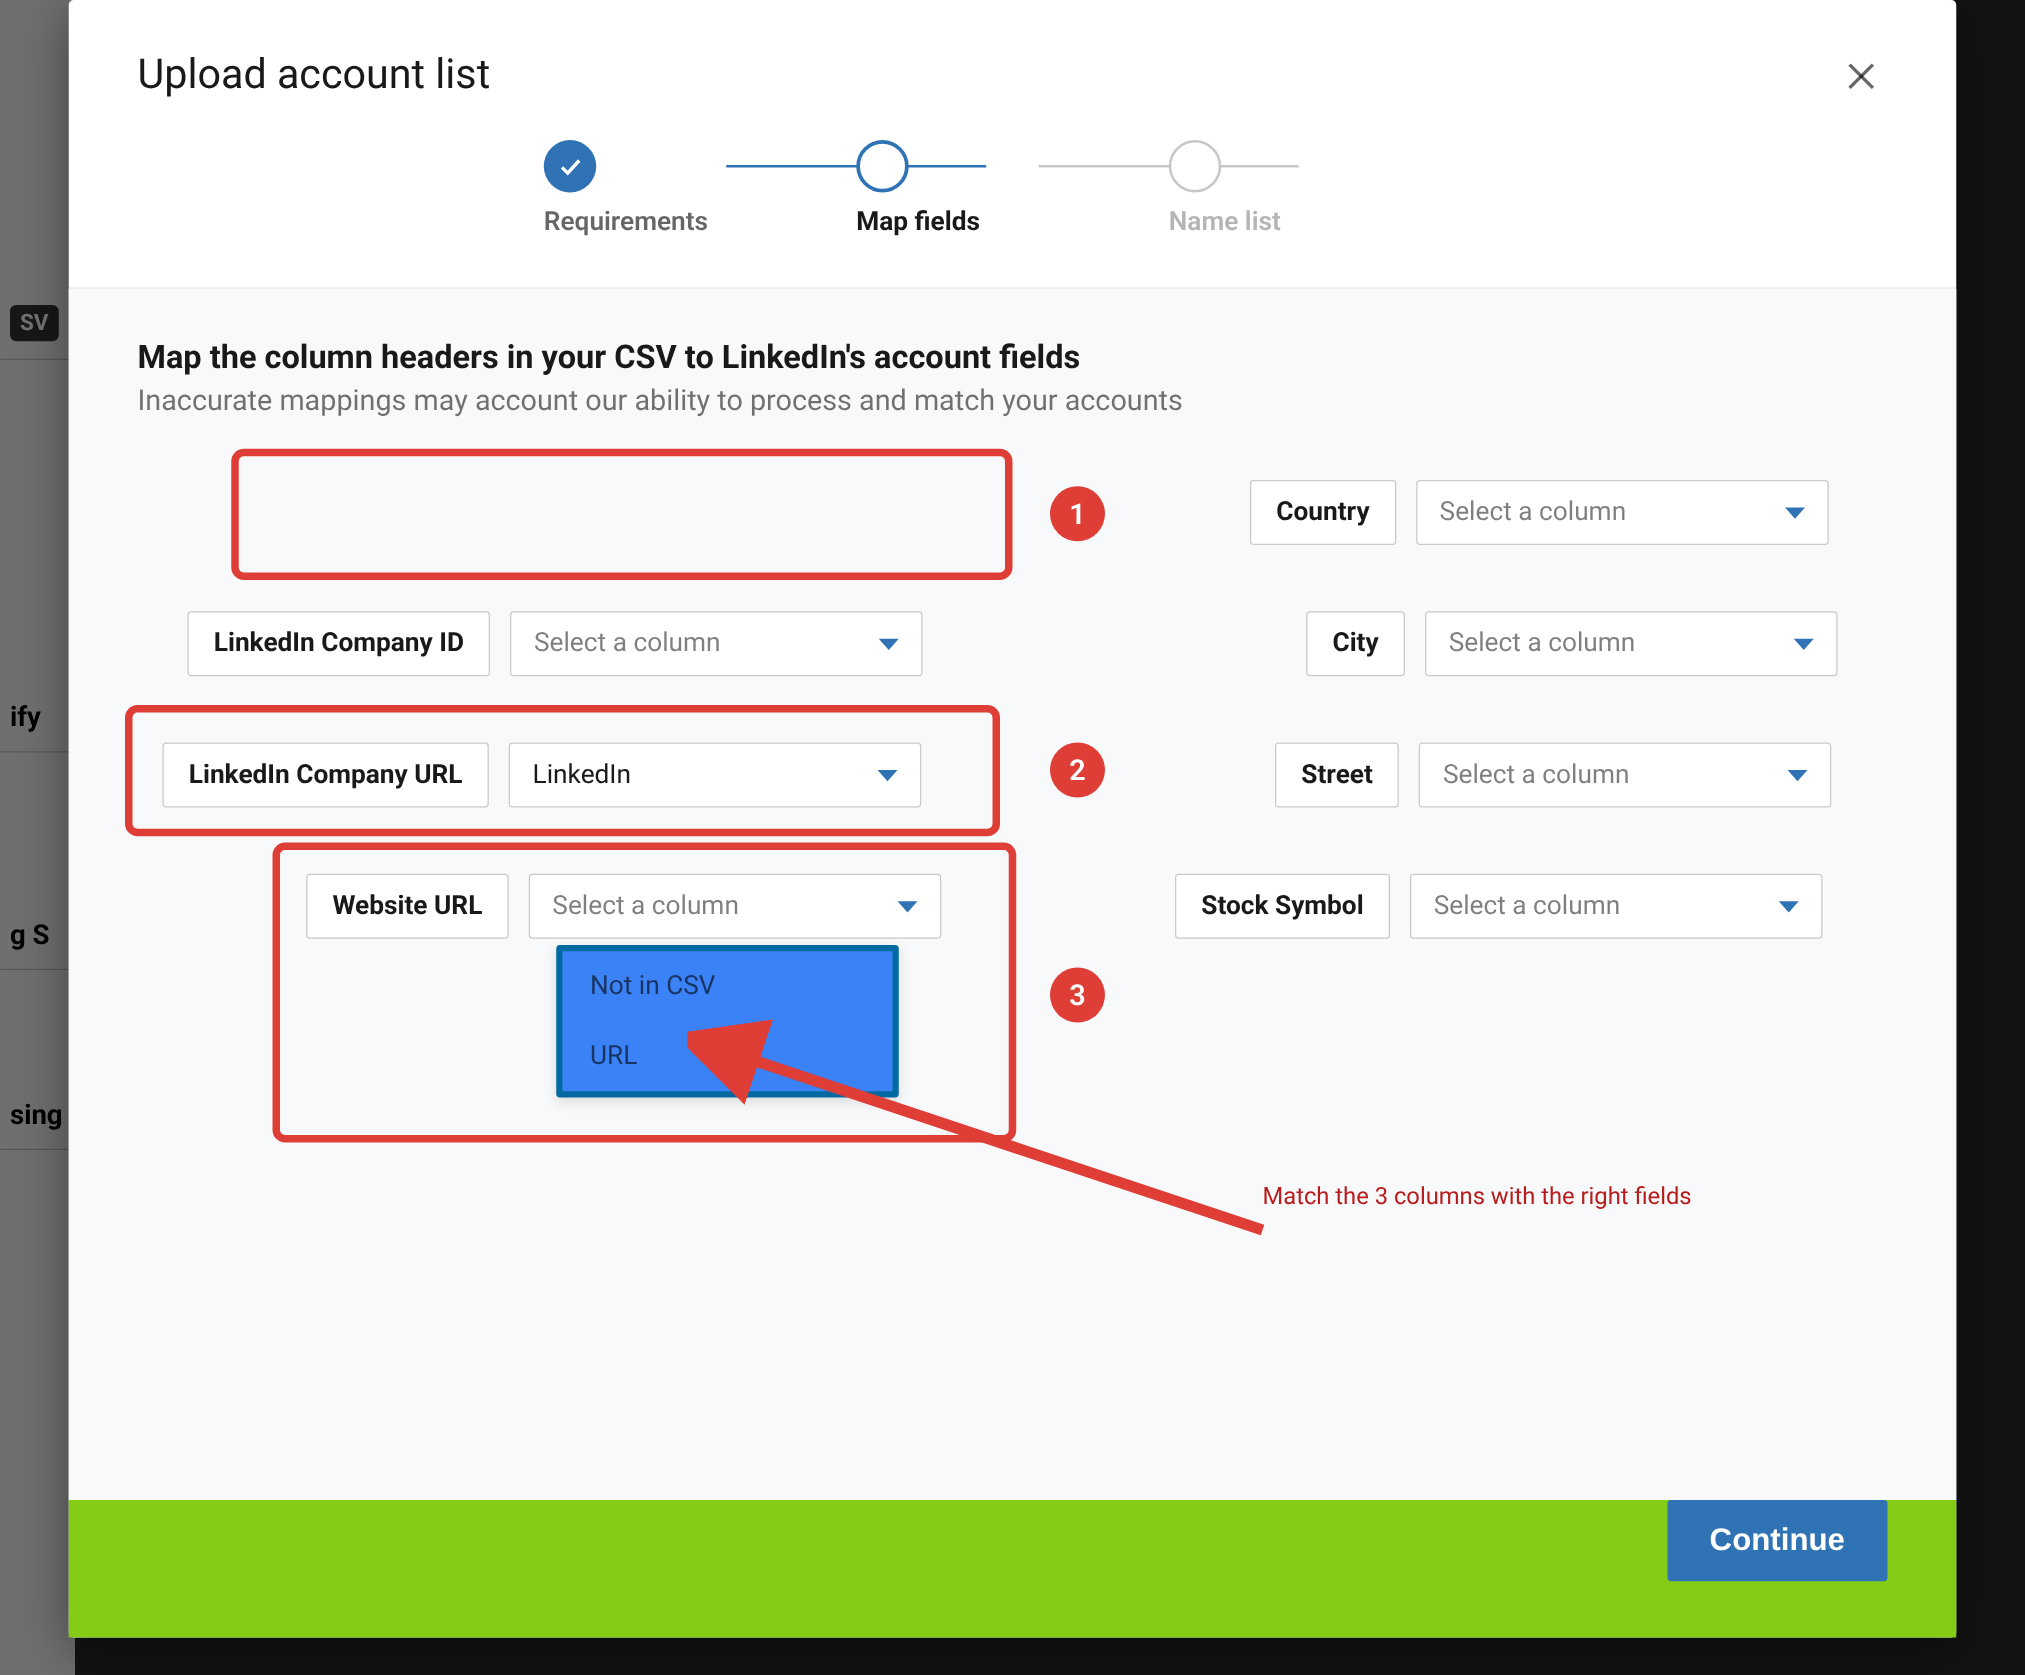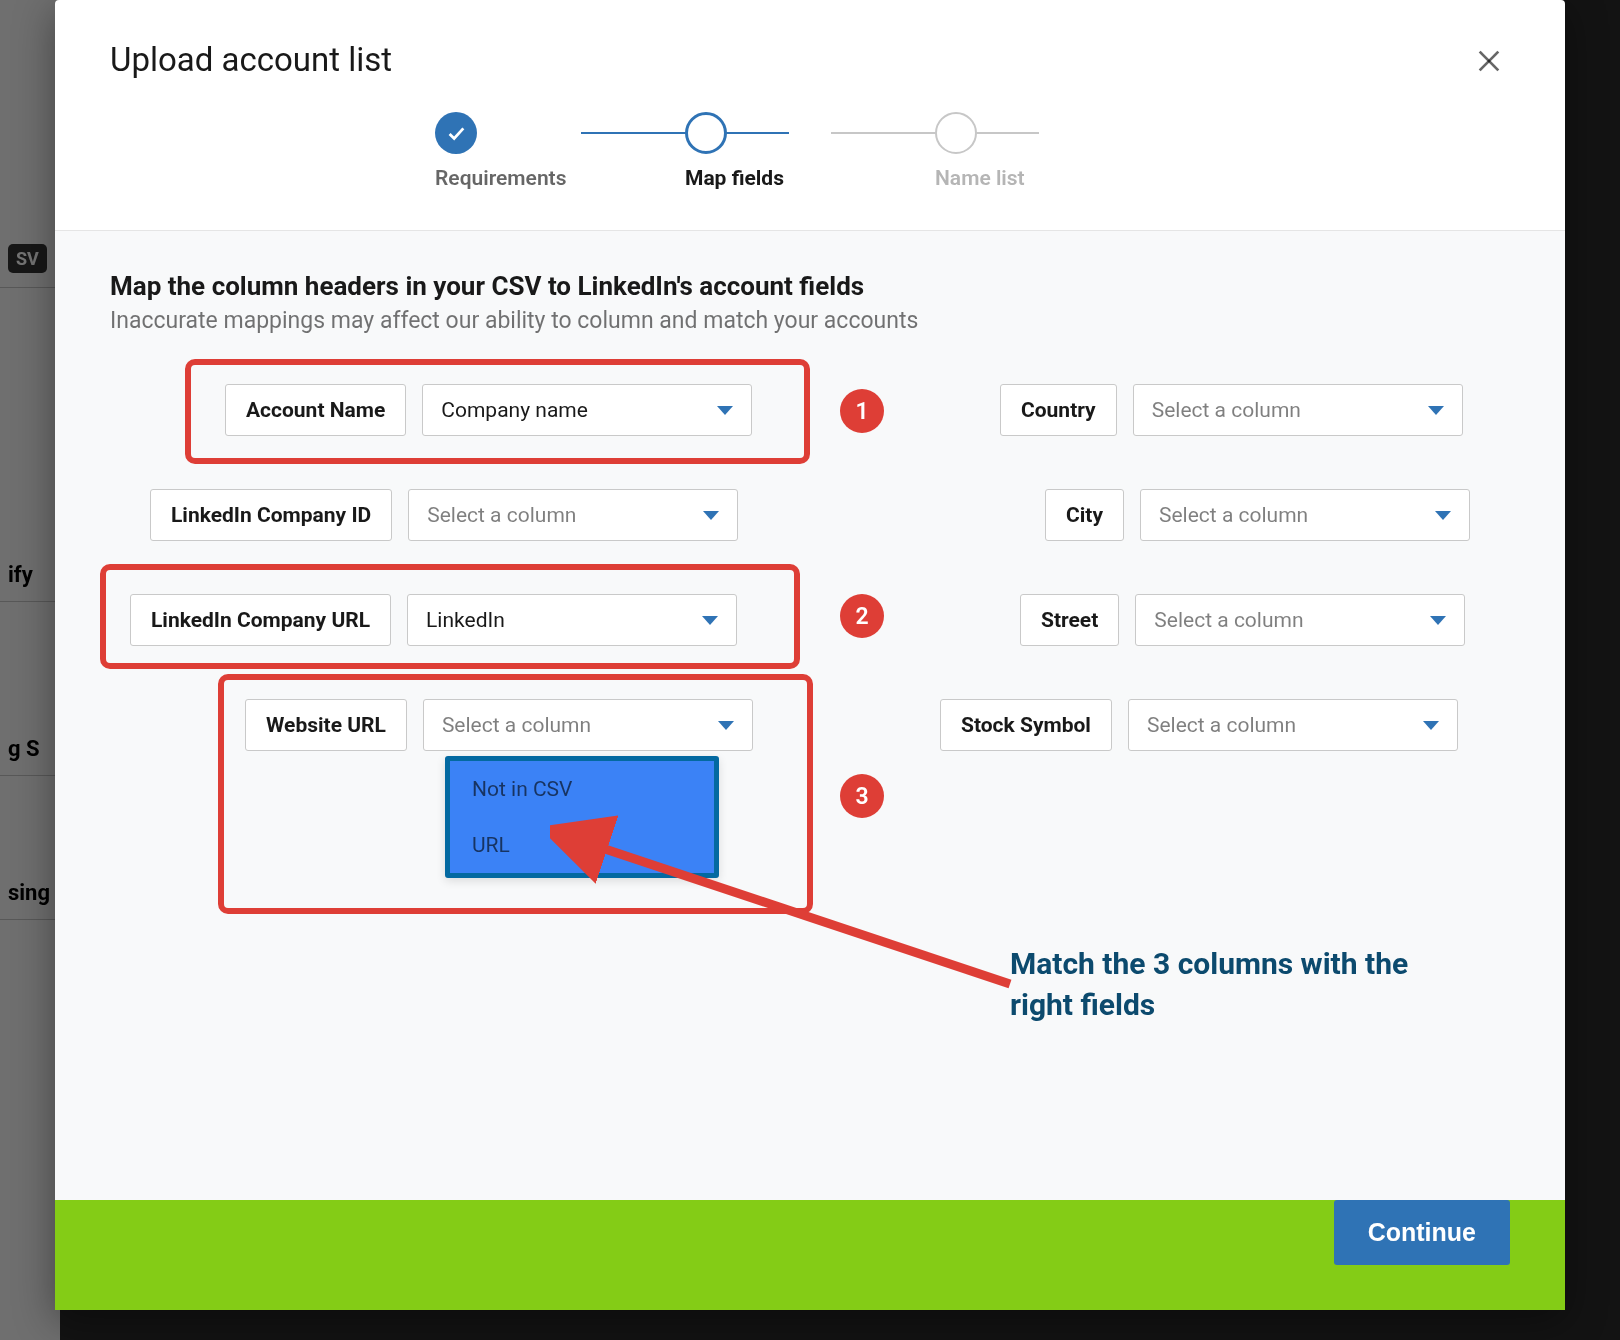--- a/index.html
+++ b/index.html
@@ -186,23 +186,23 @@
     width: 44px; height: 44px;
     border-radius: 50%;
     background: #de3e36;
     color: #fff;
     display: flex; align-items: center; justify-content: center;
     font-size: 23px;
     font-weight: 600;
   }
   .callout-text {
     position: absolute;
-    color: #0c4a6e;
-    font-size: 30px;
-    font-weight: 700;
+    color: #b91c1c;
+    font-size: 19px;
+    font-weight: 400;
     line-height: 1.35;
     width: 420px;
   }
 
   .modal-footer {
     background: #84cc16;
     padding: 0 55px 45px 55px;
     display: flex;
     justify-content: flex-end;
   }
@@ -262,31 +262,24 @@
       <div class="connector upcoming"></div>
     </div>
     <div class="step step-upcoming">
       <div class="step-circle"></div>
       <div class="step-label">Name list</div>
     </div>
   </div>
 
   <div class="modal-body">
     <div class="section-title">Map the column headers in your CSV to LinkedIn's account fields</div>
-    <div class="section-sub">Inaccurate mappings may affect our ability to column and match your accounts</div>
+    <div class="section-sub">Inaccurate mappings may account our ability to process and match your accounts</div>
 
     <div class="mapping-area">
 
-      <div class="map-row" style="left:115px; top:20px;">
-        <div class="field-label">Account Name</div>
-        <div class="field-select">
-          <span>Company name</span>
-          <span class="caret"></span>
-        </div>
-      </div>
 
       <div class="map-row" style="left:40px; top:125px;">
         <div class="field-label">LinkedIn Company ID</div>
         <div class="field-select placeholder">
           <span>Select a column</span>
           <span class="caret"></span>
         </div>
       </div>
 
       <div class="map-row" style="left:20px; top:230px;">

